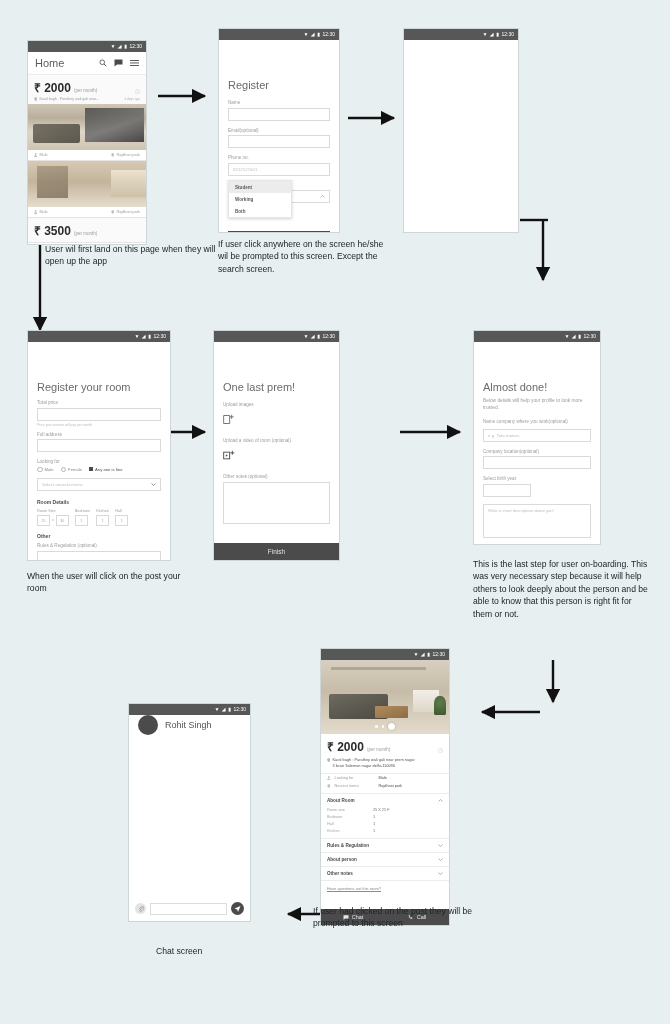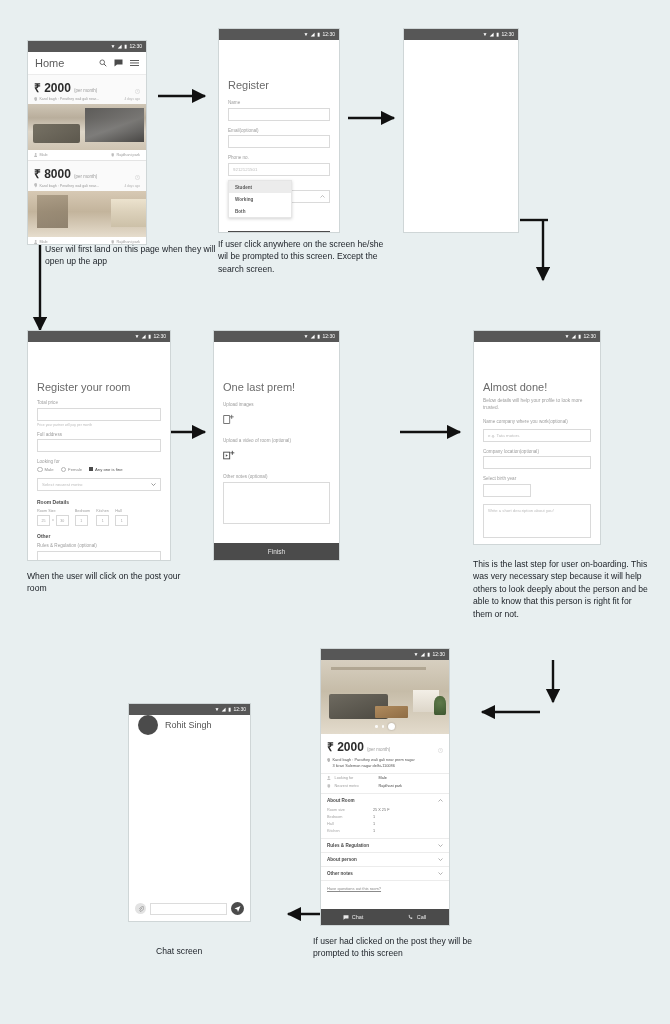--- a/index.html
+++ b/index.html
@@ -259,39 +259,20 @@
           <svg width="3.4" height="4" viewBox="0 0 8 10">
             <rect x="1" y="0.5" width="6" height="7" rx="1.6" fill="#bdbdbd"></rect>
             <rect x="2" y="8" width="4" height="1.2" fill="#bdbdbd"></rect>
           </svg>
           <em style="font-style:normal">Rajdhani park</em>
         </span>
     </div>
   </div>
 
   <div class="card">
-    <div class="card-head">
-      <div class="price-row">
-        <span class="price">₹ 8000</span>
-        <span class="permonth">(per month)</span>
-      </div>
-      <span class="clock-ic">
-        <svg width="5" height="5" viewBox="0 0 14 14">
-            <circle cx="7" cy="7" r="6" fill="none" stroke="#c3c3c3" stroke-width="1.2"></circle>
-            <path d="M7 3.5V7l2.4 1.6" stroke="#c3c3c3" stroke-width="1.2" fill="none"></path>
-          </svg>
-      </span>
-      <div class="addr-row">
-        <svg width="3.4" height="4.4" viewBox="0 0 8 11">
-            <path d="M4 0C1.8 0 0 1.8 0 4c0 3 4 7 4 7s4-4 4-7c0-2.2-1.8-4-4-4z" fill="#c0c0c0"></path>
-          </svg>
-        <span class="addr">Karol bagh :  Perathey wali gali near...</span>
-        <span class="ago">4 days ago</span>
-      </div>
-    </div>
     <div class="card-photo ph2"></div>
     <div class="card-foot">
       <span>
           <svg width="3.4" height="4" viewBox="0 0 8 10">
             <circle cx="4" cy="2.2" r="2.2" fill="#bdbdbd"></circle>
             <path d="M0 10c0-2.6 1.8-4.2 4-4.2S8 7.4 8 10z" fill="#bdbdbd"></path>
           </svg>
           <em style="font-style:normal">Male</em>
         </span>
       <span>
@@ -646,14 +627,14 @@
           <path d="M1 7l12-5-5 12-1.6-5z" fill="#ffffff"></path>
         </svg>
     </div>
   </div>
 </div>
 
 <div class="note" style="left:45px;top:243px;width:180px;">User wil first land on this page when they will open up the app</div>
 <div class="note" style="left:218px;top:238px;width:172px;">If user click anywhere on the screen he/she wil be prompted to this screen. Except the search screen.</div>
 <div class="note" style="left:27px;top:570px;width:170px;">When the user will click on the post your room</div>
 <div class="note" style="left:473px;top:558px;width:180px;">This is the last step for user on-boarding. This was very necessary step because it will help others to look deeply about the person and be able to know that this person is right fit for them or not.</div>
-<div class="note" style="left:313px;top:935px;width:165px;">If user had clicked on the post they will be prompted to this screen</div>
+<div class="note" style="left:313px;top:905px;width:165px;">If user had clicked on the post they will be prompted to this screen</div>
 <div class="caption" style="left:156px;top:946px;">Chat screen</div>
 
 </body></html>

